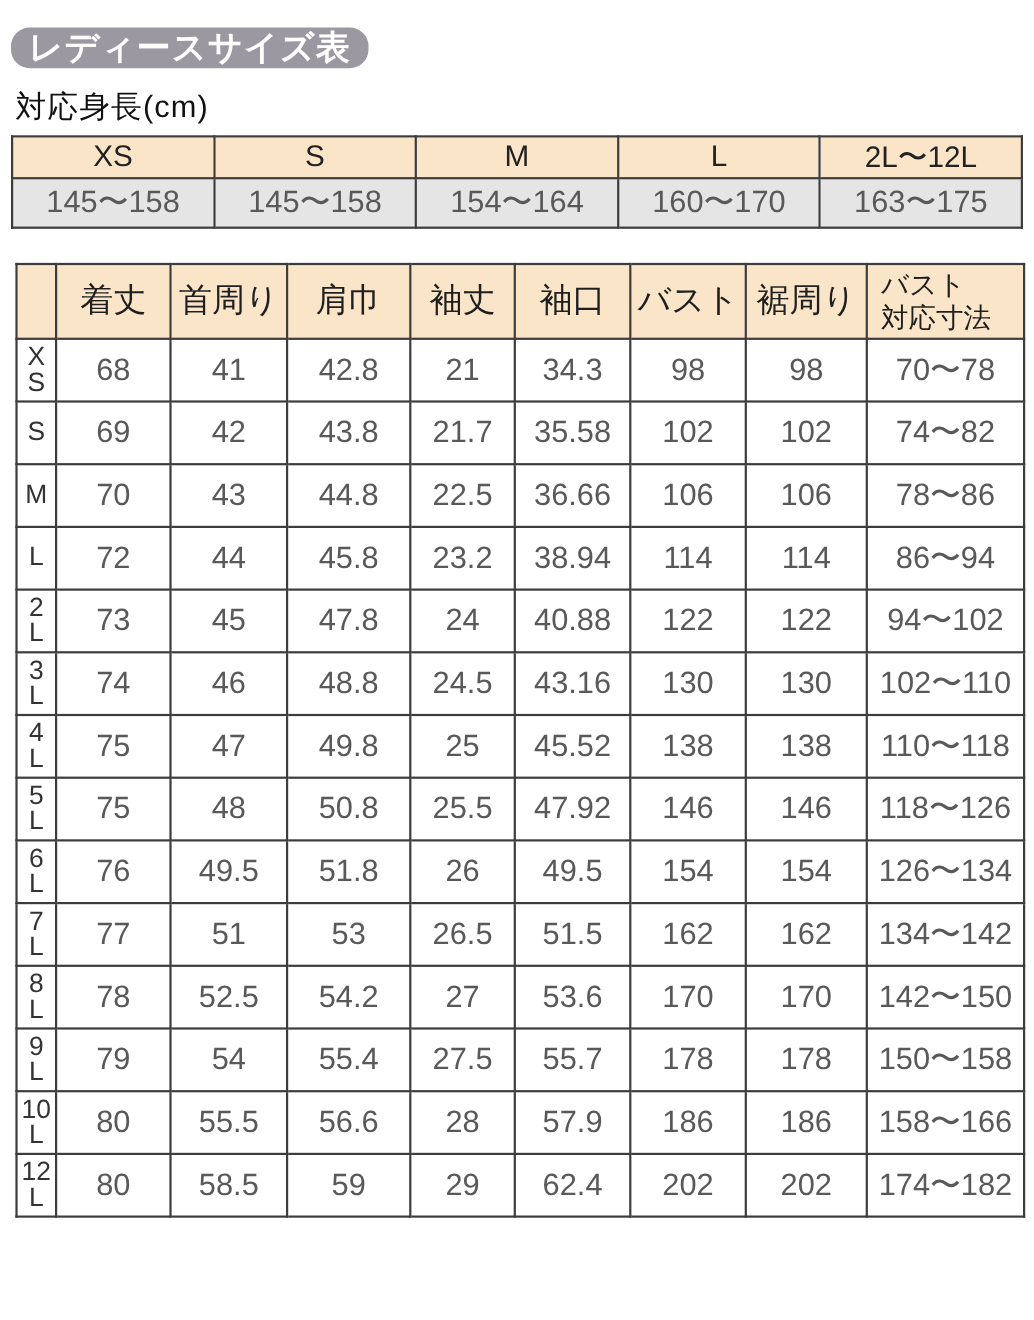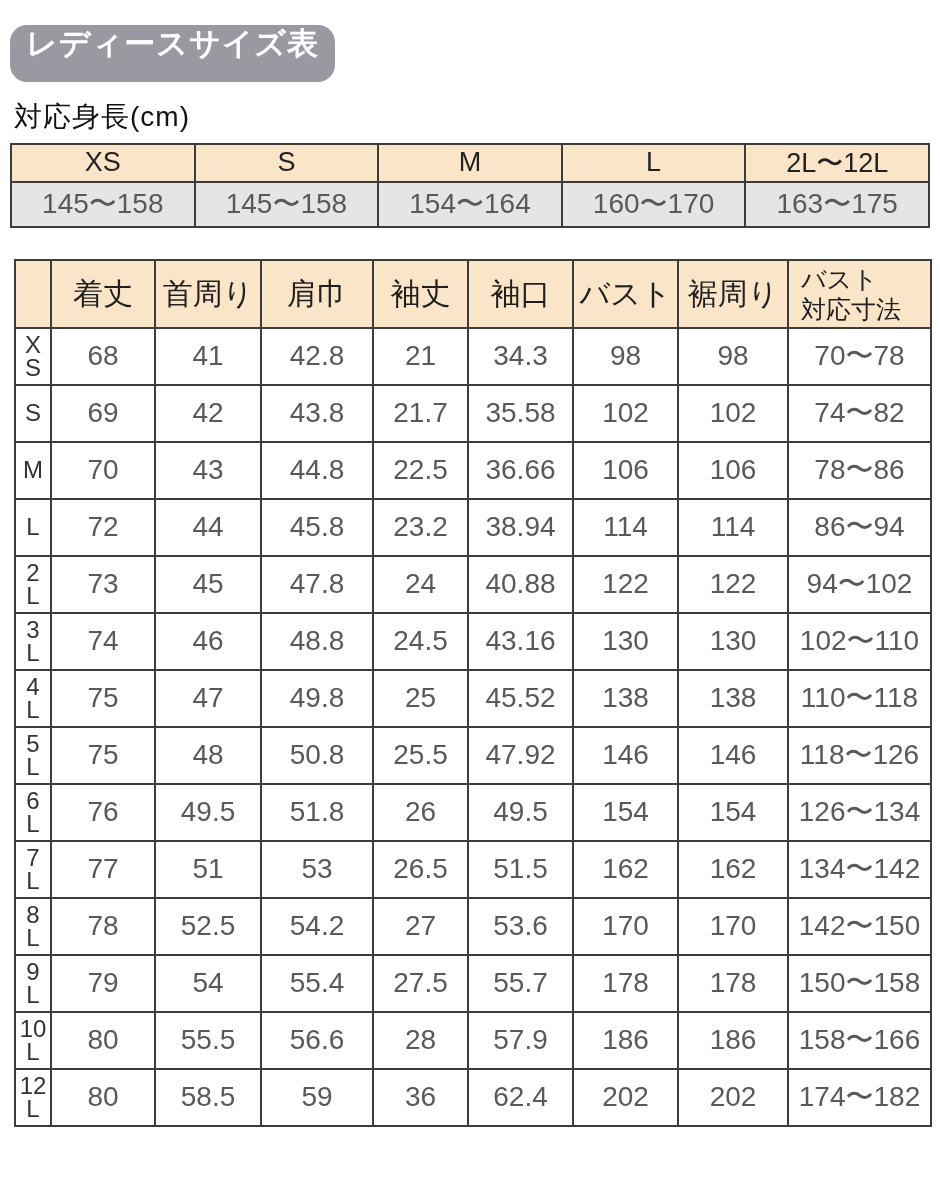--- a/index.html
+++ b/index.html
@@ -15,21 +15,21 @@
     padding: 25px 10px 0 10px;
     overflow: hidden;
   }
   .title-bar {
     display: inline-block;
     background: #9b98a1;
     color: #ffffff;
     font-size: 31px;
     font-weight: bold;
     letter-spacing: 1px;
-    padding: 1px 16px 20px 16px;
+    padding: 1px 16px 0 16px;
     line-height: 1.15;
     border-radius: 17px;
   }
   .sub-heading {
     margin: 16px 0 7px 4px;
     font-size: 28px;
     font-weight: normal;
     color: #111111;
     letter-spacing: 1px;
   }
@@ -338,21 +338,21 @@
         <td>158〜166</td>
       </tr>
 
 
       <tr>
         <th>12
 L</th>
         <td>80</td>
         <td>58.5</td>
         <td>59</td>
-        <td>36</td>
+        <td>29</td>
         <td>62.4</td>
         <td>202</td>
         <td>202</td>
         <td>174〜182</td>
       </tr>
     </tbody>
 </table>
 
 
 

